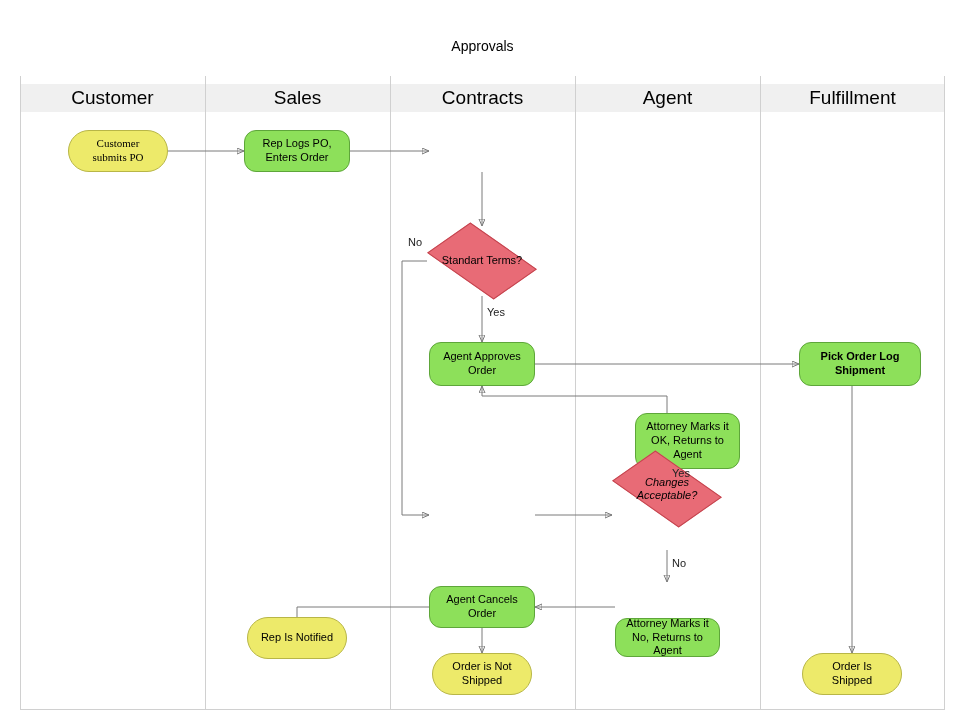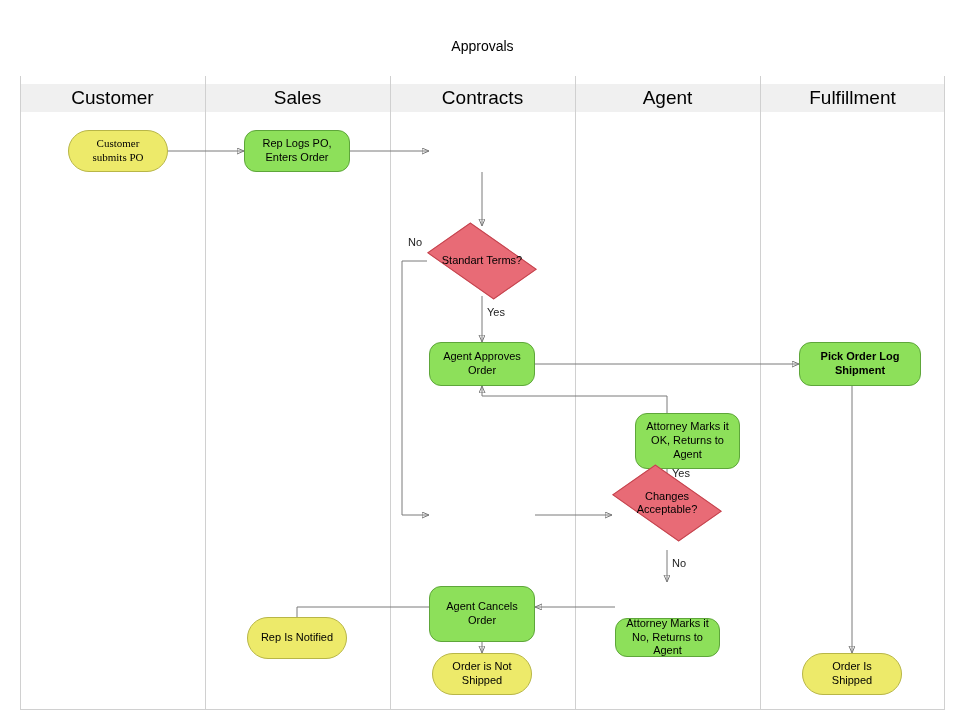--- a/index.html
+++ b/index.html
@@ -179,26 +179,26 @@
   <div class="process" style="left:224px; top:110px; width:106px; height:42px;">Rep Logs PO, Enters Order</div>
   <div class="terminator" style="left:227px; top:597px; width:100px; height:42px;">Rep Is Notified</div>
 
 
   <div class="decision" style="left:407px; top:206px;">
     <div class="diamond"></div>
     <div class="dlabel">Standart Terms?</div>
   </div>
 
   <div class="process" style="left:409px; top:322px; width:106px; height:44px;">Agent Approves Order</div>
-  <div class="process" style="left:409px; top:566px; width:106px; height:56px;">Agent Cancels Order</div>
+  <div class="process" style="left:409px; top:566px; width:106px; height:42px;">Agent Cancels Order</div>
   <div class="terminator" style="left:412px; top:633px; width:100px; height:42px;">Order is Not Shipped</div>
 
   <div class="process" style="left:595px; top:393px; width:105px; height:56px;margin-left:20px;">Attorney Marks it OK, Returns to Agent</div>
 
-  <div class="decision" style="left:592px; top:448px;">
+  <div class="decision" style="left:592px; top:434px;font-style:italic;">
     <div class="diamond"></div>
     <div class="dlabel">Changes Acceptable?</div>
   </div>
 
   <div class="process" style="left:595px; top:562px; width:105px; height:39px;margin-top:36px;">Attorney Marks it No, Returns to Agent</div>
 
   <div class="process" style="left:779px; top:322px; width:122px; height:44px;font-weight:bold;">Pick Order Log Shipment</div>
   <div class="terminator" style="left:782px; top:633px; width:100px; height:42px;">Order Is Shipped</div>
 
   <div class="edge-label" style="left:388px; top:216px;">No</div>

